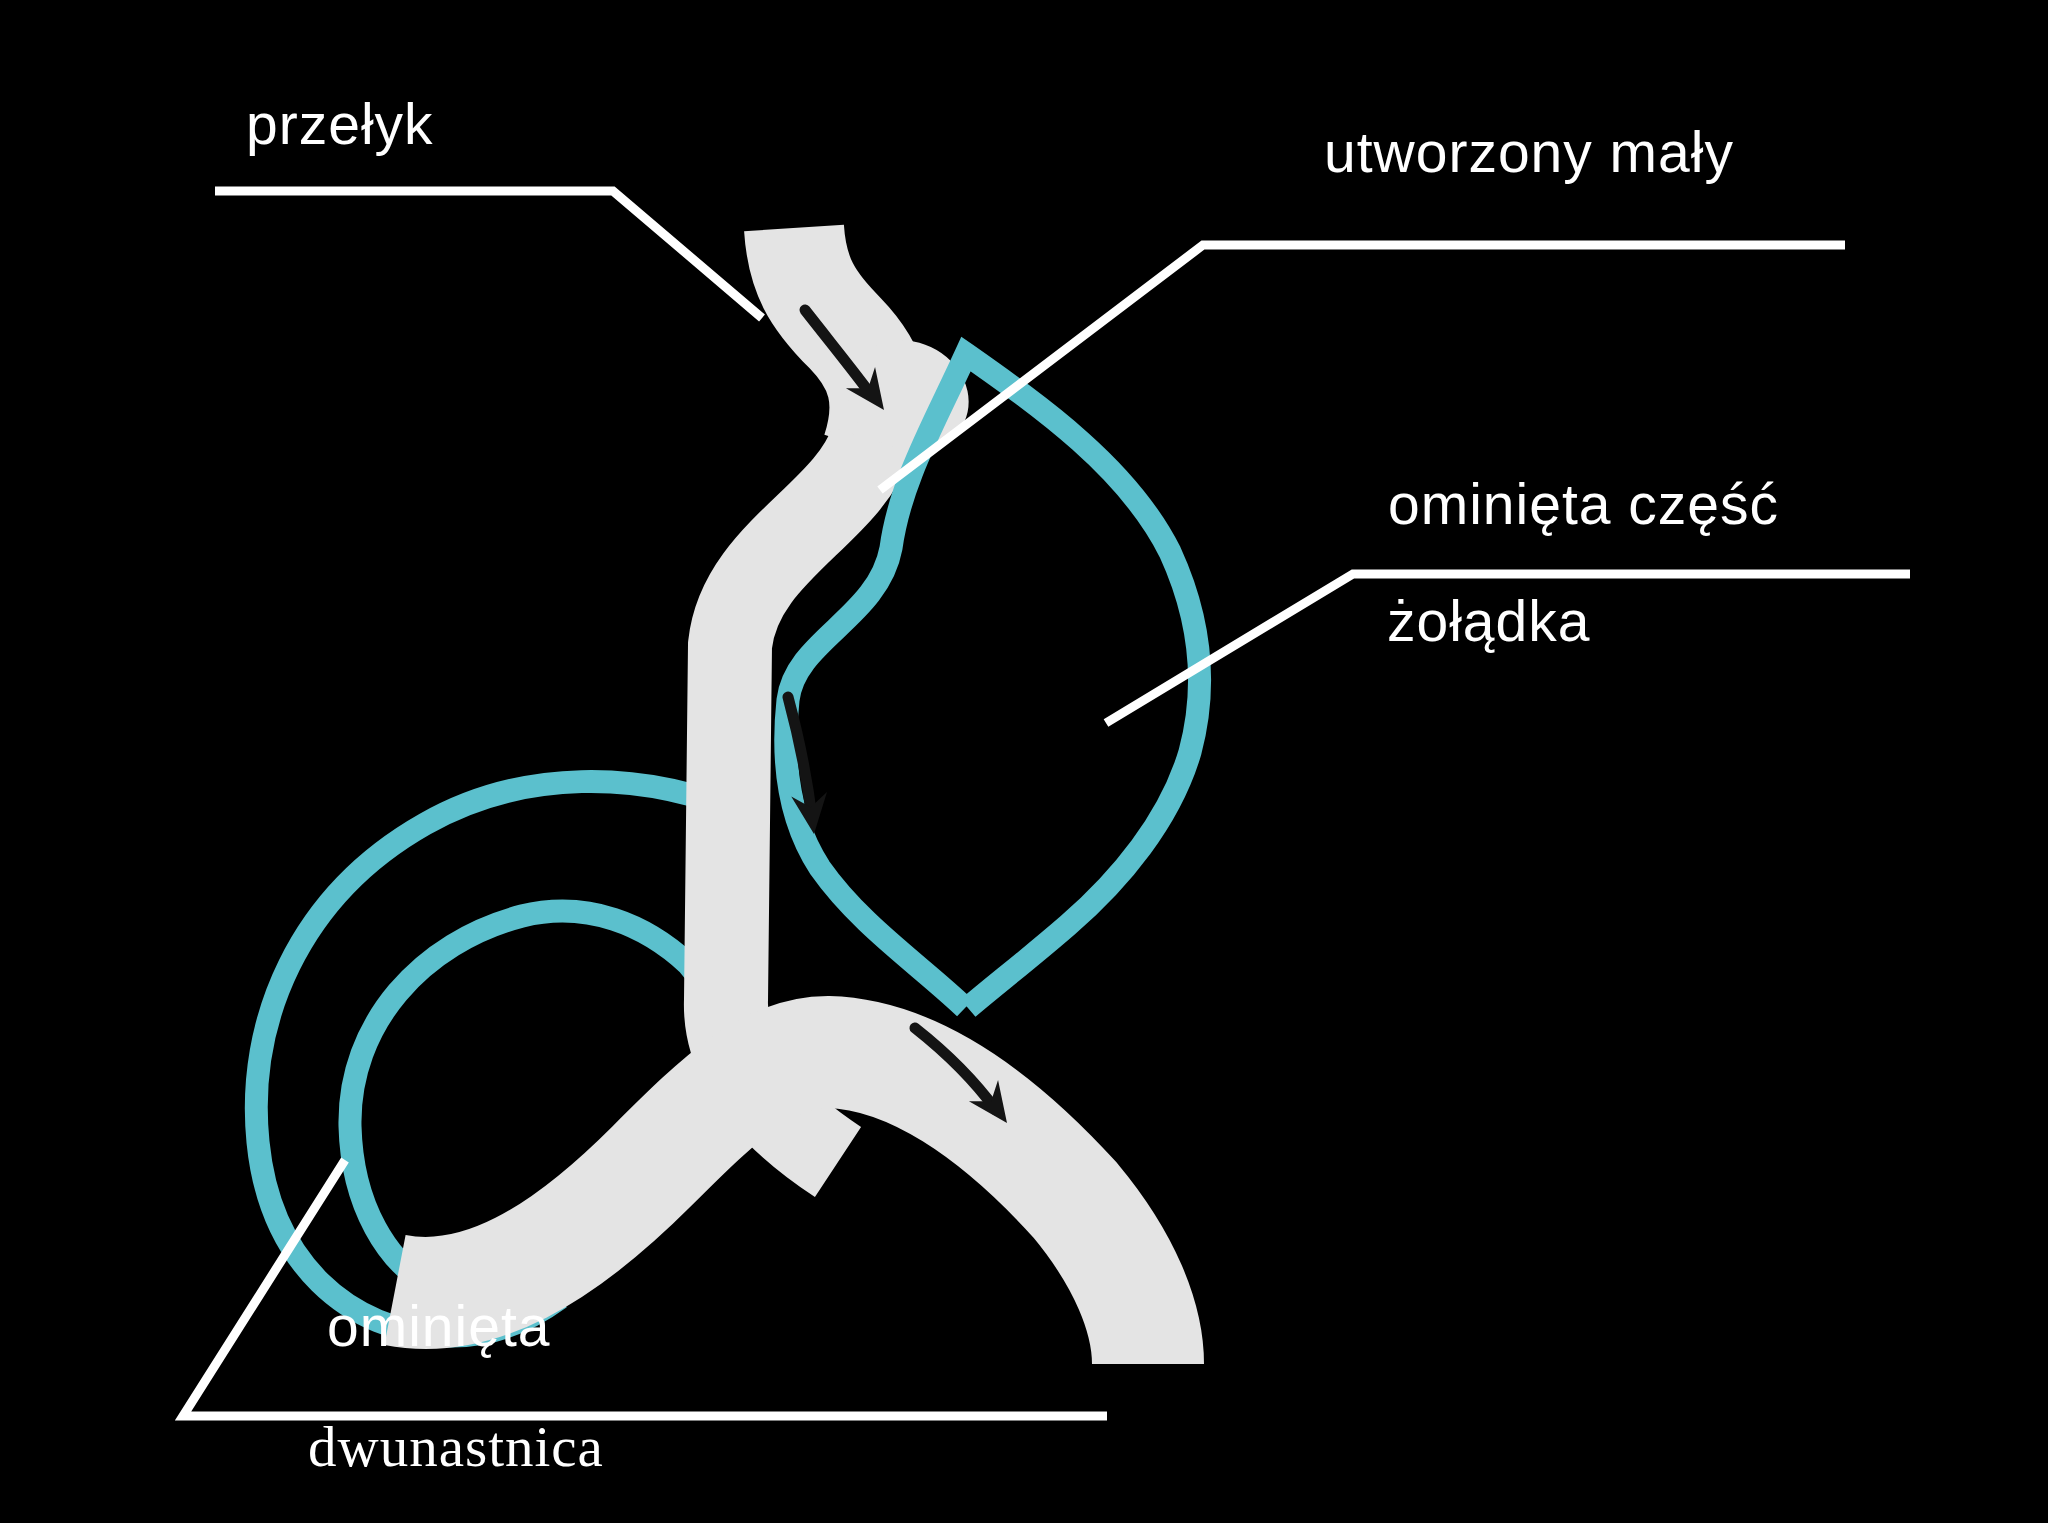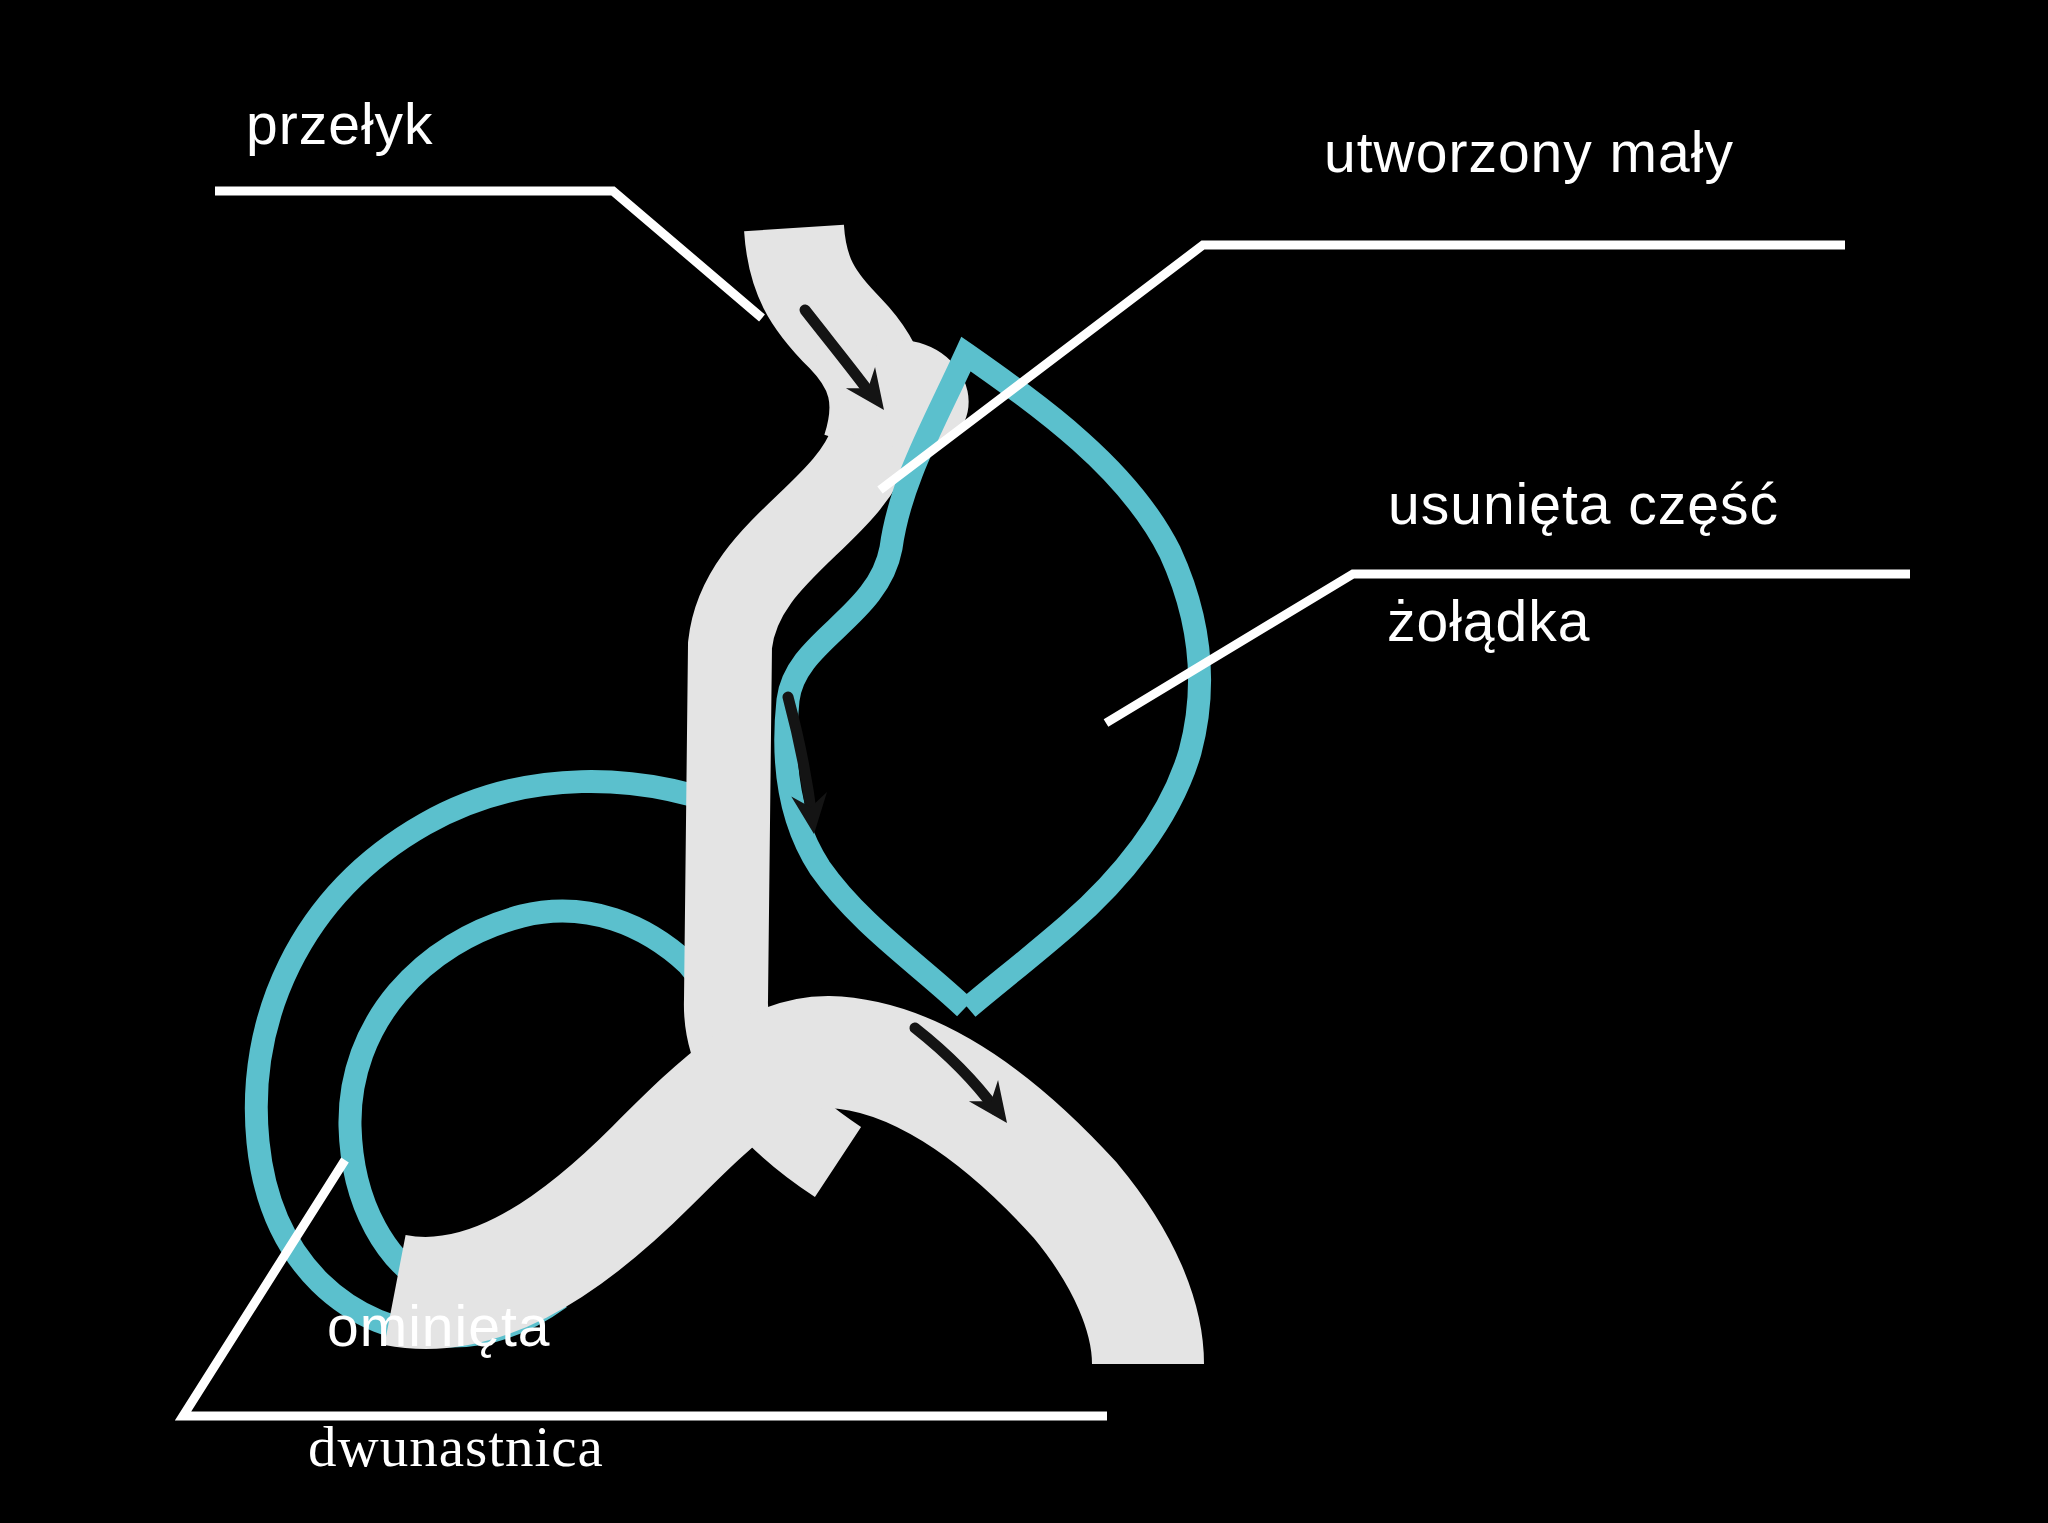--- a/index.html
+++ b/index.html
@@ -67,19 +67,19 @@
     <path class="leader" d="M215,191 L613,191 L762,318"></path>
     <path class="leader" d="M1845,245 L1203,245 L880,490"></path>
     <path class="leader" d="M1910,574 L1353,574 L1106,723"></path>
     <path class="leader" d="M1107,1416 L183,1416 L345,1160"></path>
   </svg>
 
   <div class="lbl" style="left:246px;top:96px;">przełyk</div>
 
   <div class="lbl" style="left:1285px;top:124px;margin-left:39px;">utworzony mały</div>
 
-  <div class="lbl" style="left:1388px;top:476px;">usunięta część</div>
+  <div class="lbl" style="left:1388px;top:476px;">ominięta część</div>
   <div class="lbl" style="left:1387px;top:593px;">żołądka</div>
 
   <div class="lbl" style="left:327px;top:1298px;">ominięta</div>
   <div class="lbl" style="left:308px;top:1418px;font-family:Liberation Serif, serif;">dwunastnica</div>
 
 </div>
 
 </body></html>

